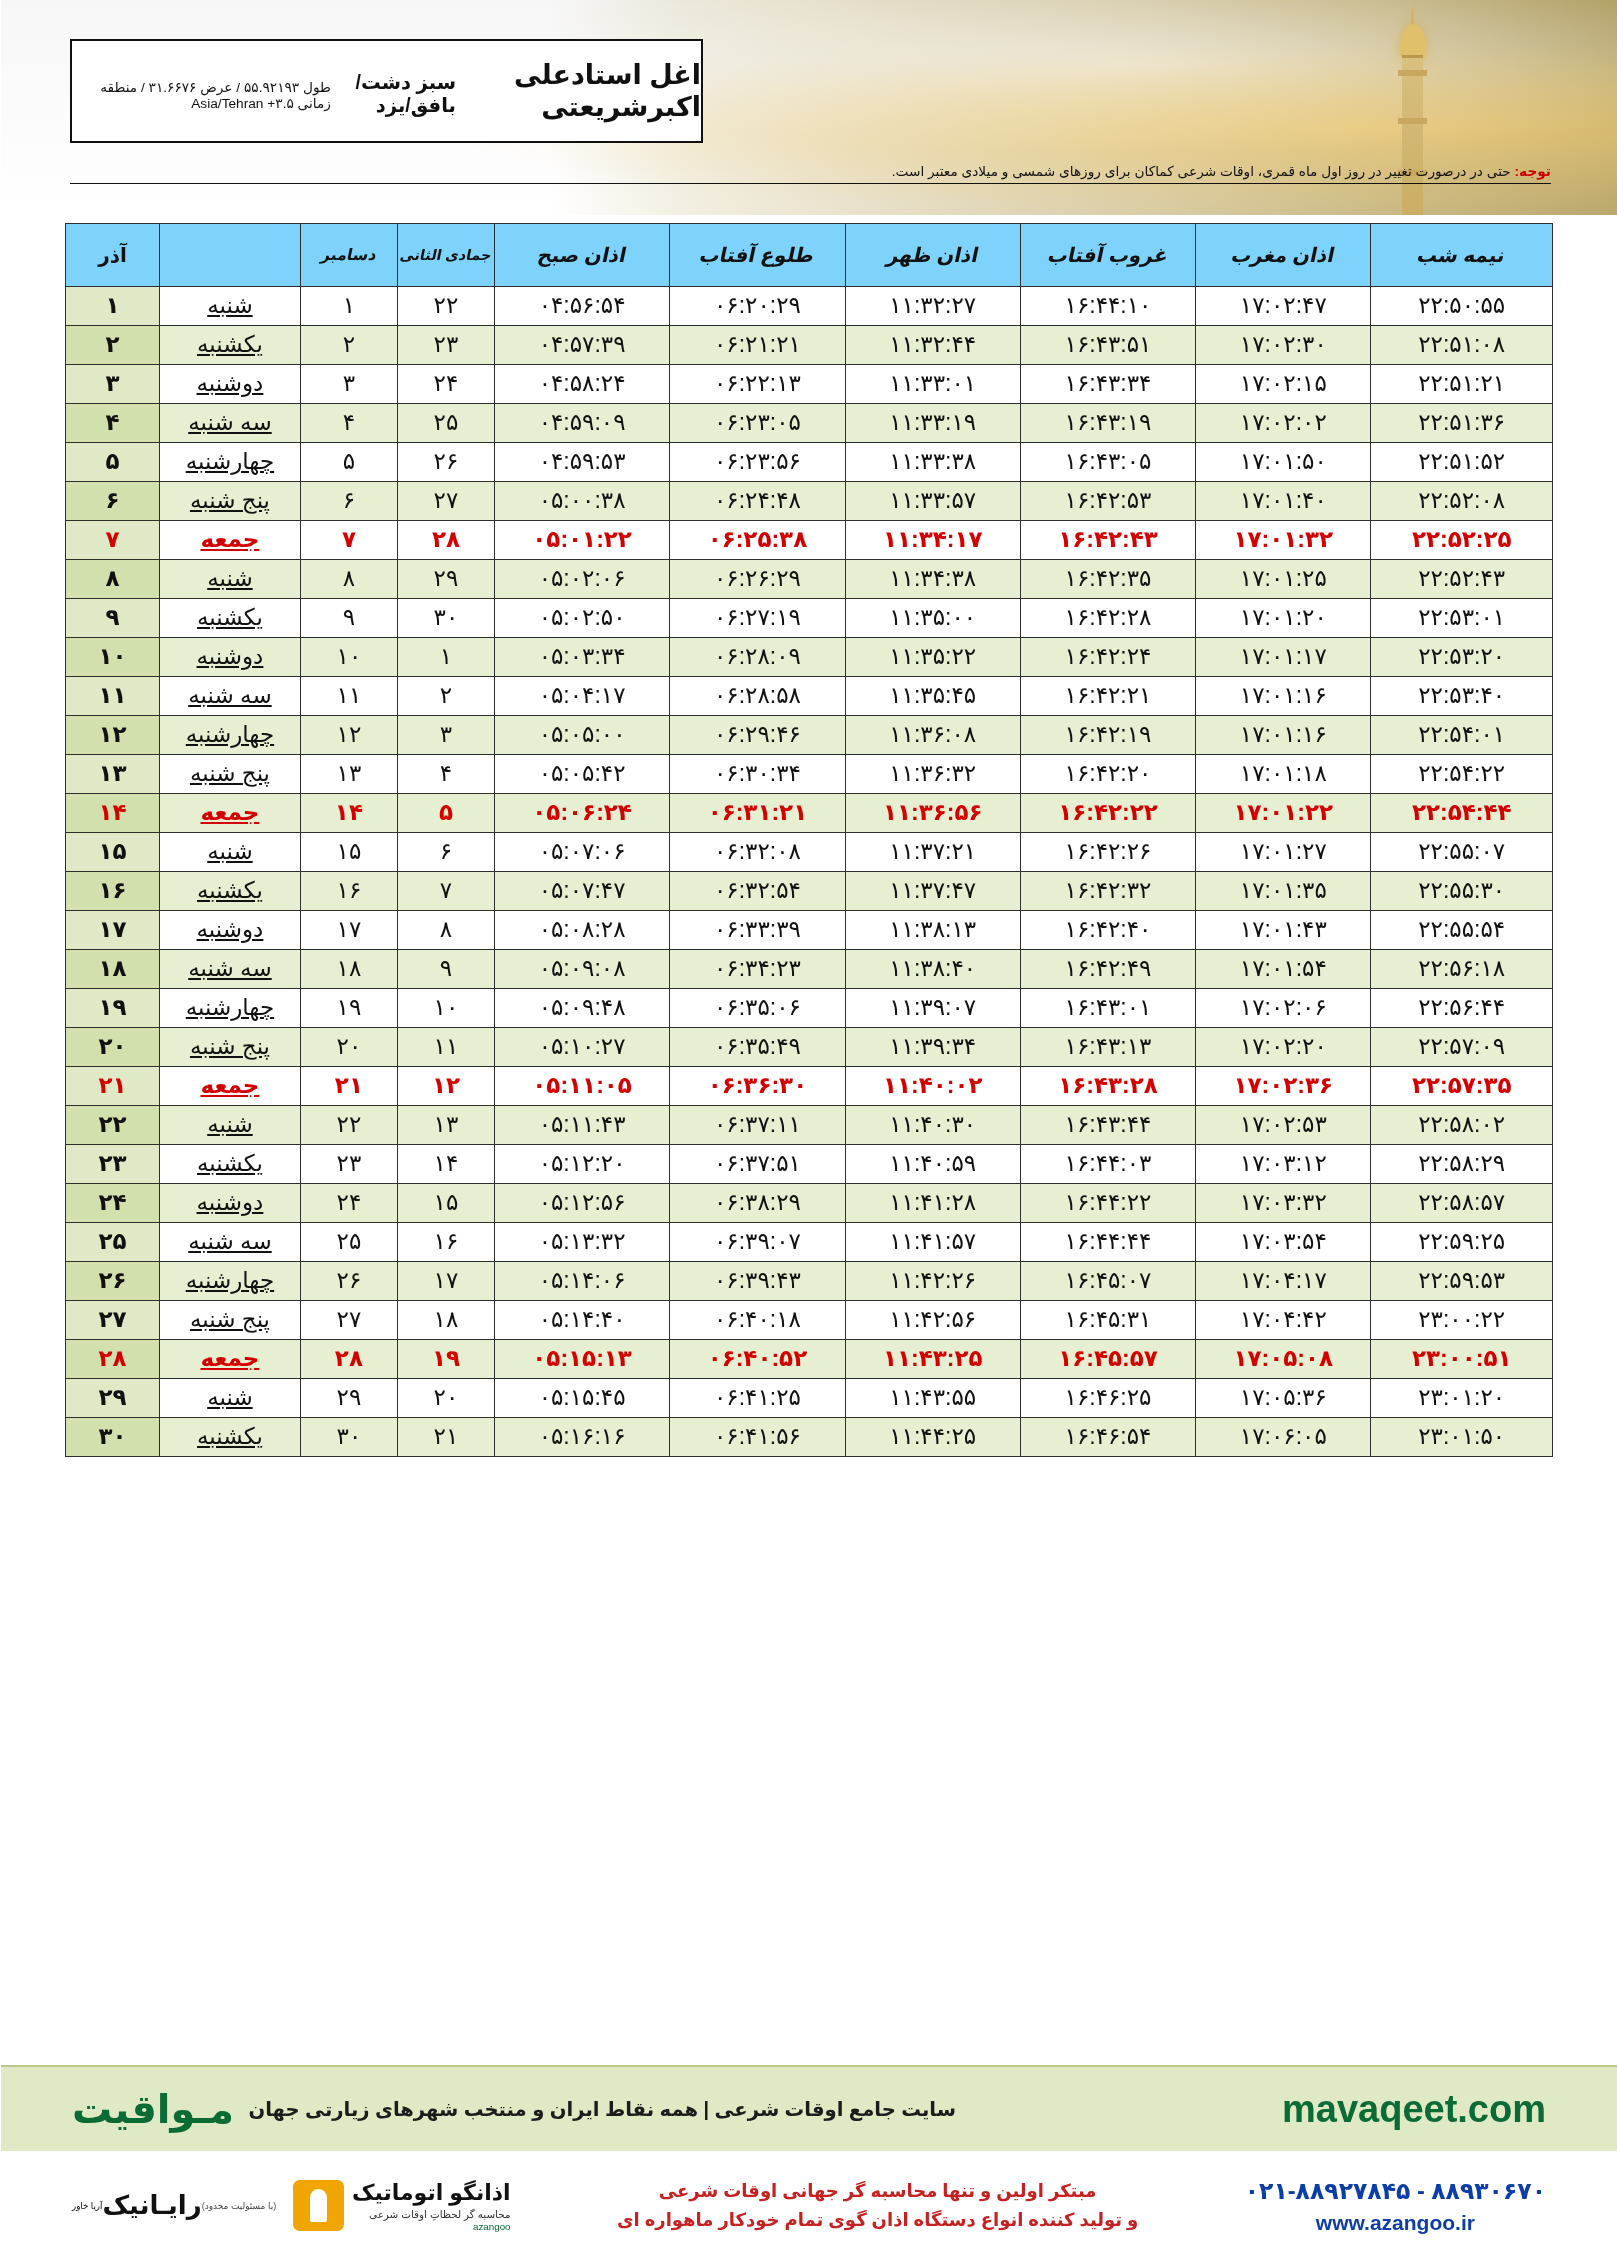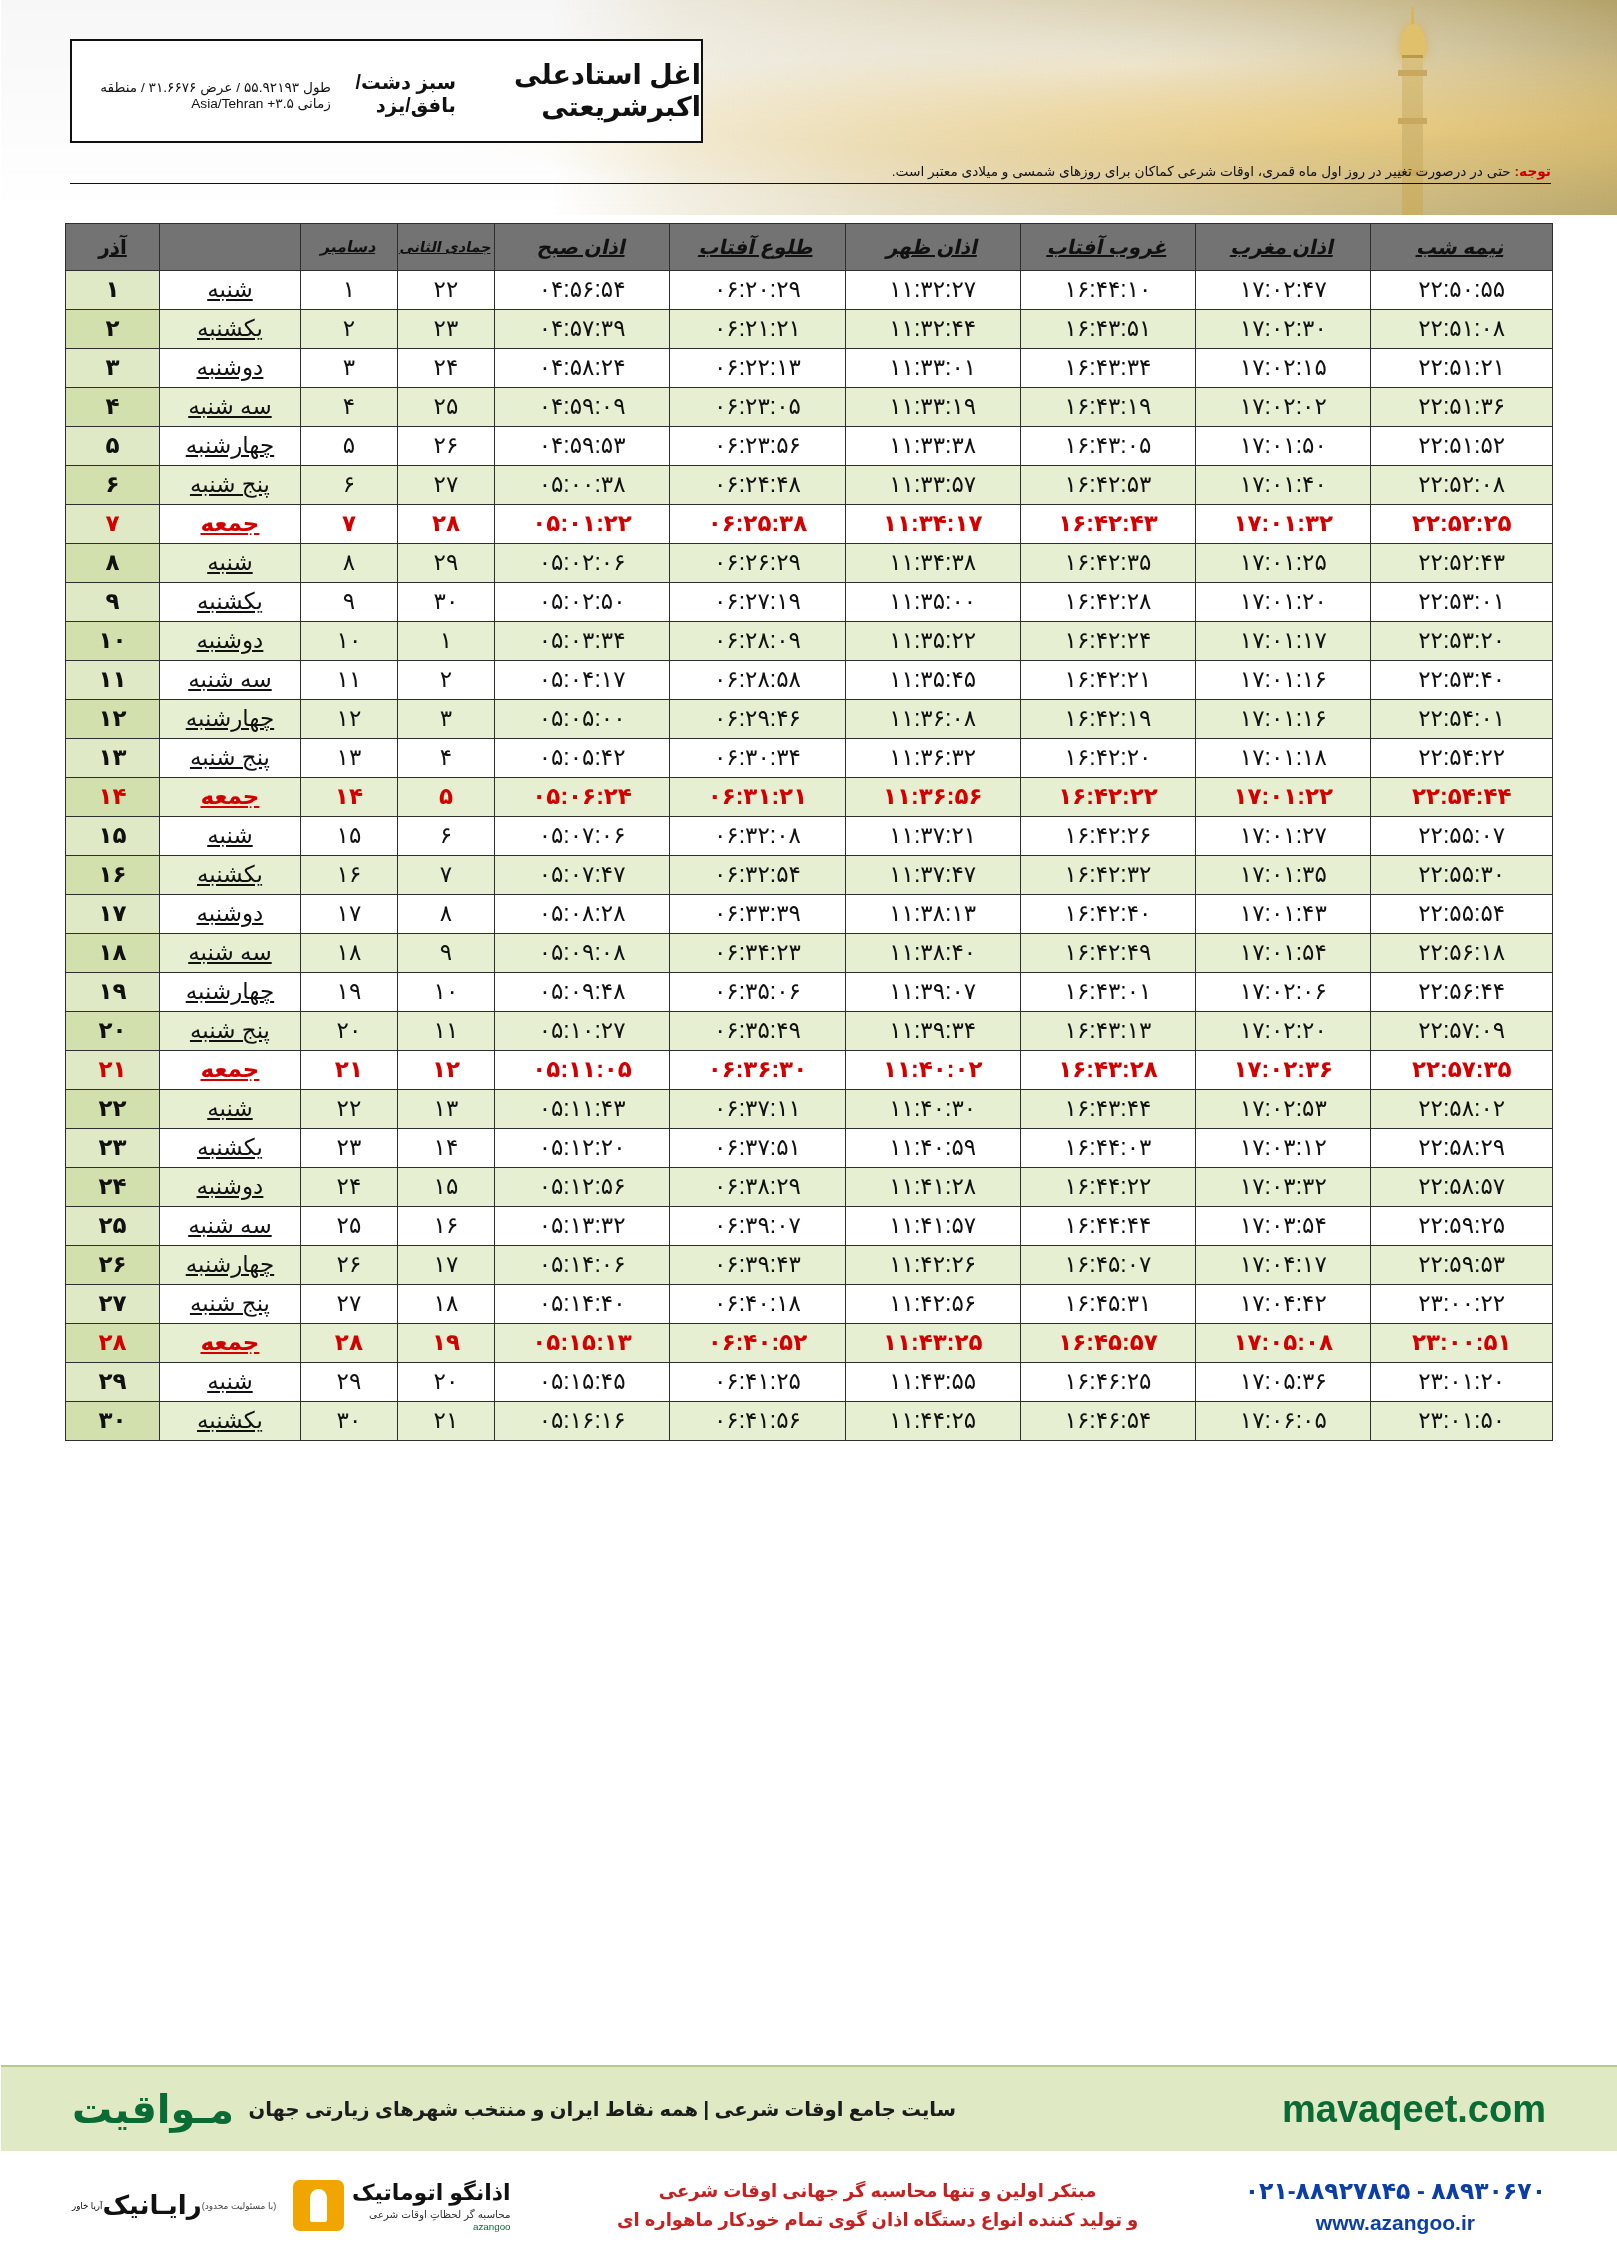--- a/index.html
+++ b/index.html
@@ -84,26 +84,25 @@
   }
   .note-line b { color:#cc0000; }
 
   
   .table-wrap { padding: 7.8px 65px 0 65px; }
   table.prayer {
     width: 100%; border-collapse: collapse; table-layout: fixed;
     font-size: 22px;
   }
   table.prayer th {
-    background: #737373;
+    background: #7dd3fc;
     border: 1.3px solid #2e2e2e;
     color:#111; font-weight:bold; font-size:20px;
-    height:47px;
+    height:63px;
     position:relative;
-    text-decoration:underline;
   }
   table.prayer td {
     border: 1.3px solid #2e2e2e;
     text-align:center;
     height: 39px;
     color:#111;
     font-size: 23px;
     letter-spacing: 0.3px;
   }
   table.prayer tr.odd td { background:#ffffff; }

